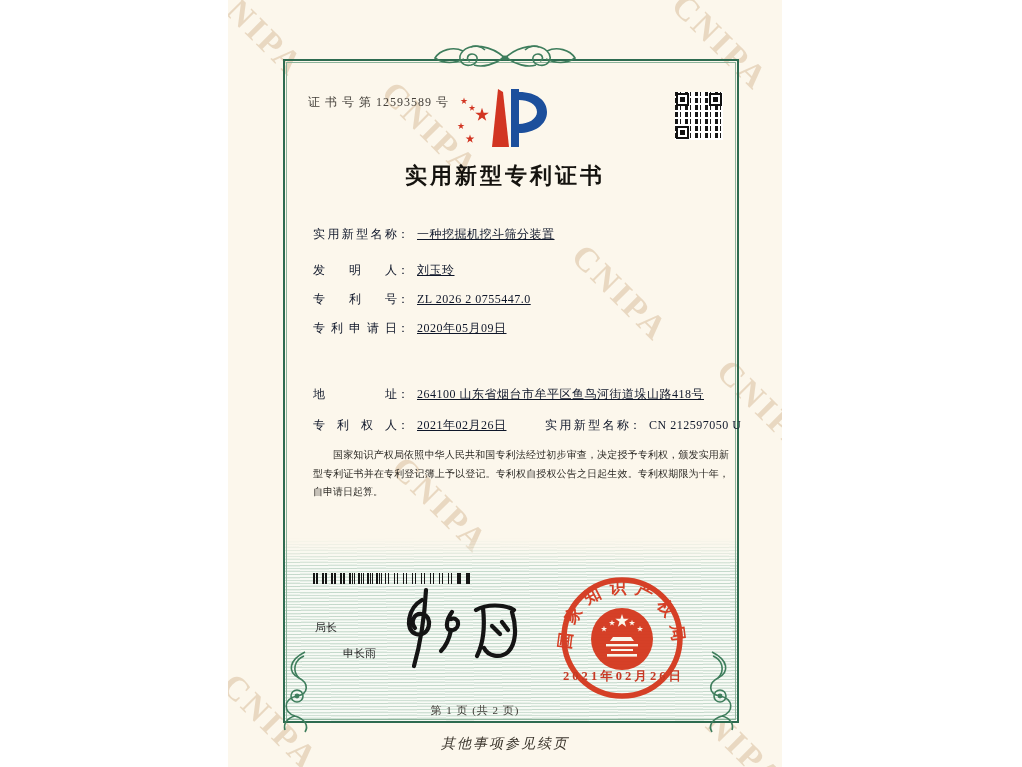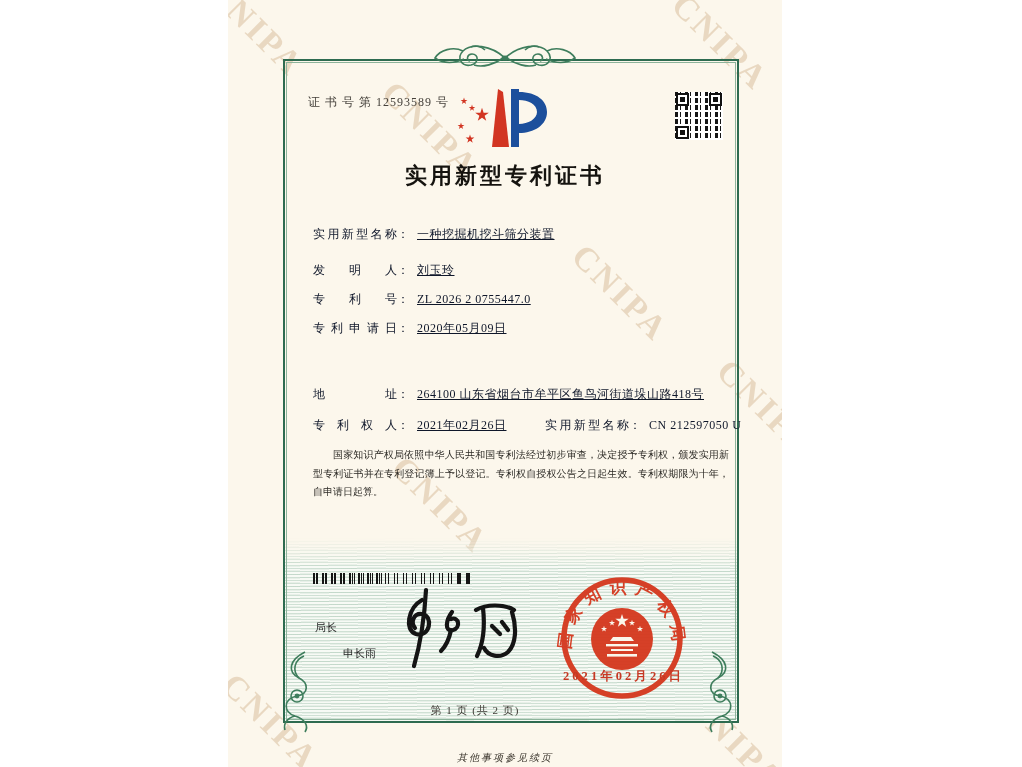--- a/index.html
+++ b/index.html
@@ -73,21 +73,21 @@
   .signer { position:absolute; left:87px; z-index:10; font-size:11px; color:#1f1f1f;
             font-family:"Liberation Sans","DejaVu Sans",sans-serif; }
   .signer-title { top:620px; }
   .signer-name  { top:646px;margin-left:28px; }
   .signature { position:absolute; left:160px; top:586px; z-index:15; }
   .seal { position:absolute; left:328px; top:575px; z-index:20; opacity:0.95; }
 
   .page-footer { position:absolute; left:55px; width:384px; top:703px; z-index:10;
                  text-align:center; font-size:11px; letter-spacing:1px; color:#3e3b35; }
   .cont-note { position:absolute; left:0; right:0; top:735px; z-index:10; text-align:center;
-               font-size:10px; letter-spacing:2px; color:#3a352c; font-style:italic;margin-top:16px; }
+               font-size:14px; letter-spacing:2px; color:#3a352c; font-style:italic; }
 </style>
 </head>
 <body>
 
 <div class="stage">
   <div class="paper">
 
     <span class="wm" style="left:27px;top:28px">CNIPA</span>
     <span class="wm" style="left:202px;top:130px">CNIPA</span>
     <span class="wm" style="left:492px;top:42px">CNIPA</span>

